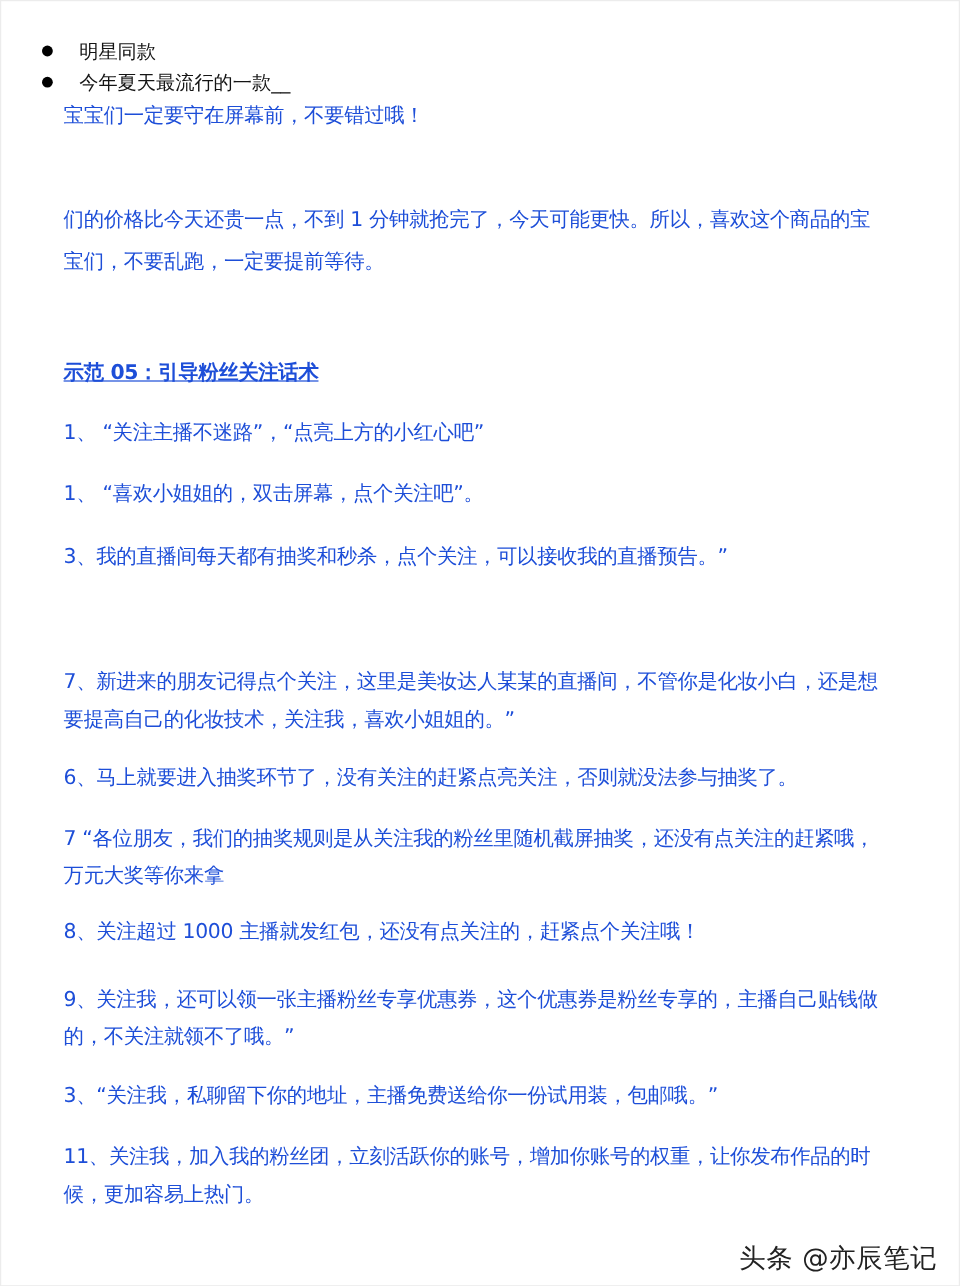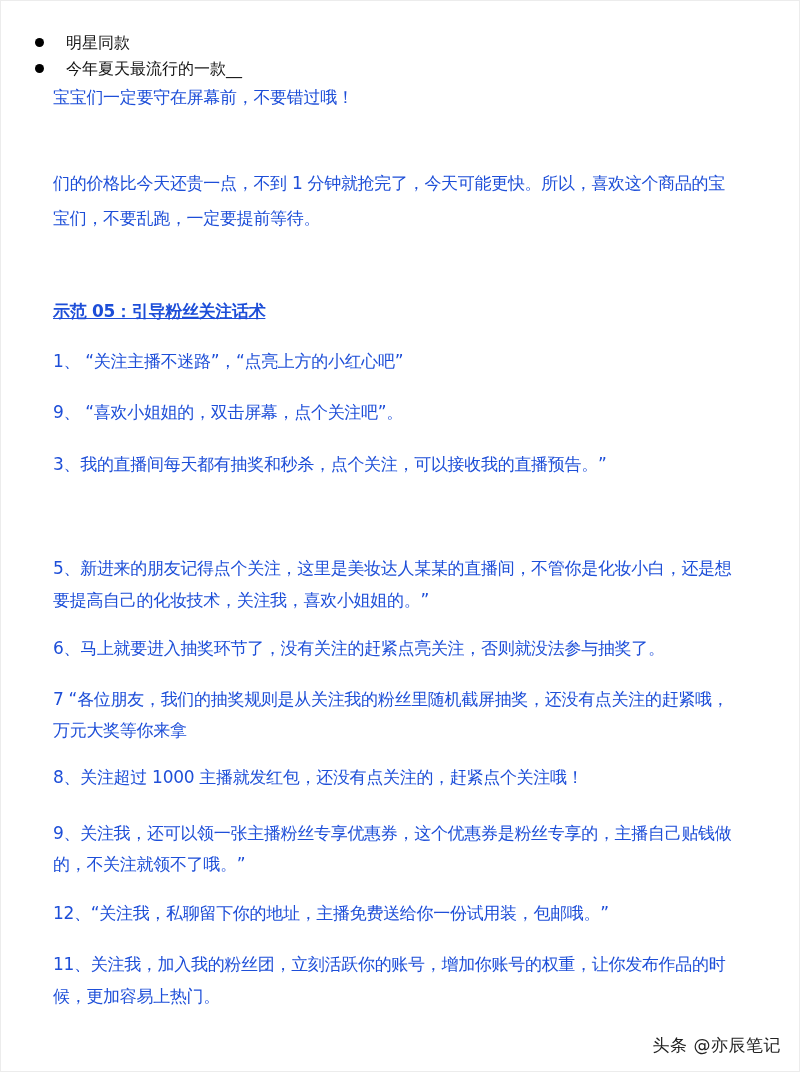--- a/index.html
+++ b/index.html
@@ -23,21 +23,21 @@
     color: #1d4ed8;
   }
   .bullet-row { position: absolute; left: 34px; font-size: 16px; line-height: 20px; color: #141414; }
   .bullet-dot {
     display: inline-block; width: 9px; height: 9px; border-radius: 50%;
     background: #000; vertical-align: middle; margin-right: 22px; margin-top: -2px;
   }
   .heading { font-weight: bold; text-decoration: underline; }
   .watermark {
     position: absolute; right: 18px; top: 1033px;
-    font-size: 17px; color: #222; letter-spacing: 0.5px;
+    font-size: 22px; color: #222; letter-spacing: 0.5px;
     font-family: "DejaVu Sans", sans-serif;
   }
 </style>
 </head>
 <body>
 
 <div class="page">
 
   <div class="bullet-row" style="top:32px">
     <span class="bullet-dot"></span><span>明星同款</span>
@@ -46,28 +46,28 @@
     <span class="bullet-dot"></span><span>今年夏天最流行的一款__</span>
   </div>
   <div class="line" style="top:86px">宝宝们一定要守在屏幕前，不要错过哦！</div>
 
   <div class="line" style="top:172px">们的价格比今天还贵一点，不到 1 分钟就抢完了，今天可能更快。所以，喜欢这个商品的宝</div>
   <div class="line" style="top:207px">宝们，不要乱跑，一定要提前等待。</div>
 
   <div class="line heading" style="top:300px">示范 05：引导粉丝关注话术</div>
 
   <div class="line" style="top:350px">1、 “关注主播不迷路”，“点亮上方的小红心吧”</div>
-  <div class="line" style="top:401px">9、 “喜欢小姐姐的，双击屏幕，点个关注吧”。</div>
+  <div class="line" style="top:401px">1、 “喜欢小姐姐的，双击屏幕，点个关注吧”。</div>
   <div class="line" style="top:453px">3、我的直播间每天都有抽奖和秒杀，点个关注，可以接收我的直播预告。”</div>
-  <div class="line" style="top:557px">5、新进来的朋友记得点个关注，这里是美妆达人某某的直播间，不管你是化妆小白，还是想</div>
+  <div class="line" style="top:557px">7、新进来的朋友记得点个关注，这里是美妆达人某某的直播间，不管你是化妆小白，还是想</div>
   <div class="line" style="top:589px">要提高自己的化妆技术，关注我，喜欢小姐姐的。”</div>
   <div class="line" style="top:637px">6、马上就要进入抽奖环节了，没有关注的赶紧点亮关注，否则就没法参与抽奖了。</div>
   <div class="line" style="top:688px">7 “各位朋友，我们的抽奖规则是从关注我的粉丝里随机截屏抽奖，还没有点关注的赶紧哦，</div>
   <div class="line" style="top:719px">万元大奖等你来拿</div>
   <div class="line" style="top:766px">8、关注超过 1000 主播就发红包，还没有点关注的，赶紧点个关注哦！</div>
   <div class="line" style="top:822px">9、关注我，还可以领一张主播粉丝专享优惠券，这个优惠券是粉丝专享的，主播自己贴钱做</div>
   <div class="line" style="top:853px">的，不关注就领不了哦。”</div>
-  <div class="line" style="top:902px">12、“关注我，私聊留下你的地址，主播免费送给你一份试用装，包邮哦。”</div>
+  <div class="line" style="top:902px">3、“关注我，私聊留下你的地址，主播免费送给你一份试用装，包邮哦。”</div>
   <div class="line" style="top:953px">11、关注我，加入我的粉丝团，立刻活跃你的账号，增加你账号的权重，让你发布作品的时</div>
   <div class="line" style="top:985px">候，更加容易上热门。</div>
 
   <div class="watermark">头条 @亦辰笔记</div>
 </div>
 
 </body></html>

